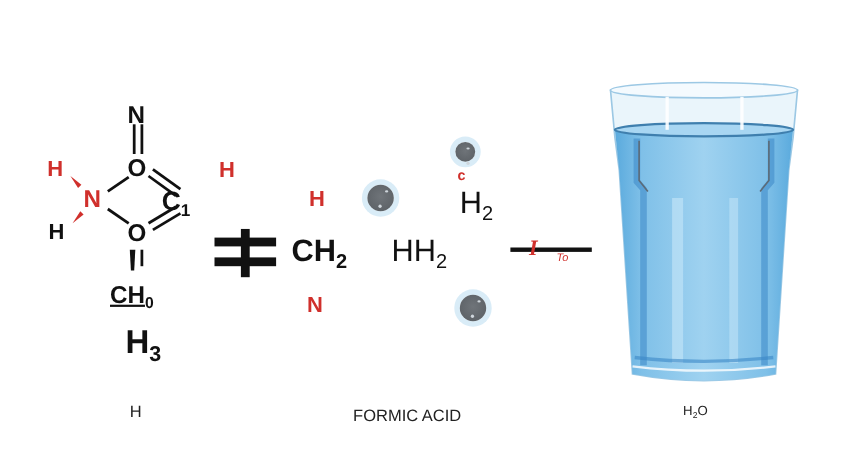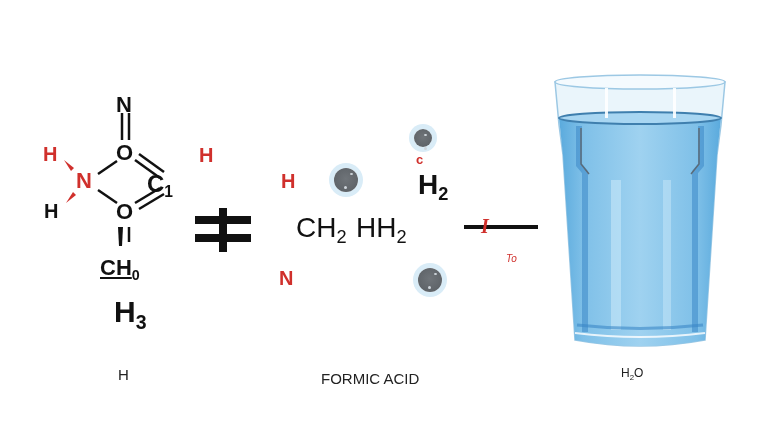--- a/index.html
+++ b/index.html
@@ -73,32 +73,32 @@
     <rect x="3" y="26" width="56" height="8" fill="#111"></rect>
     <rect x="27" y="0" width="8" height="44" fill="#111"></rect>
   </svg>
 </div>
 
 <div>
   <div class="atom red" style="left:281px;top:171px;font-size:20px;">H</div>
   <div class="ball" style="left:334px;top:168px;"></div>
   <div class="ball" style="left:414px;top:129px;width:18px;height:18px;"></div>
   <div class="atom red" style="left:416px;top:153px;font-size:13px;">c</div>
-  <div class="atom blk" style="left:418px;top:171px;font-size:28px;font-weight:bold;"><span>H</span><sub>2</sub></div>
-  <div class="atom blk" style="left:296px;top:214px;font-size:28px;font-weight:normal;"><span>CH</span><sub>2</sub></div>
+  <div class="atom blk" style="left:418px;top:171px;font-size:28px;font-weight:normal;"><span>H</span><sub>2</sub></div>
+  <div class="atom blk" style="left:265px;top:214px;font-size:28px;font-weight:bold;"><span>CH</span><sub>2</sub></div>
   <div class="atom blk" style="left:356px;top:214px;font-size:28px;font-weight:normal;text-align:right;"><span>HH</span><sub>2</sub></div>
   <div class="atom red" style="left:279px;top:268px;font-size:20px;">N</div>
   <div class="ball" style="left:418px;top:268px;"></div>
   <div class="caption" style="left:321px;top:370px;">FORMIC ACID</div>
 </div>
 
 <div>
   <div class="abs" style="left:464px;top:225px;width:74px;height:4px;background:#111;"></div>
   <div class="abs red" style="left:481px;top:216px;font-size:20px;font-style:italic;font-weight:bold;font-family:'Liberation Serif',serif;line-height:1;">I</div>
-  <div class="abs red" style="left:506px;top:230px;font-size:10px;font-style:italic;line-height:1;margin-top:24px;">To</div>
+  <div class="abs red" style="left:506px;top:230px;font-size:10px;font-style:italic;line-height:1;">To</div>
 </div>
 
 <div>
   <svg class="abs" style="left:545px;top:70px" width="190" height="290" viewBox="0 0 190 290">
     <defs>
       <linearGradient id="wg" x1="0" x2="1" y1="0" y2="0">
         <stop offset="0" stop-color="#5aaadd"></stop>
         <stop offset="0.15" stop-color="#7fc0e8"></stop>
         <stop offset="0.5" stop-color="#9fd2f0"></stop>
         <stop offset="0.85" stop-color="#7fc0e8"></stop>

